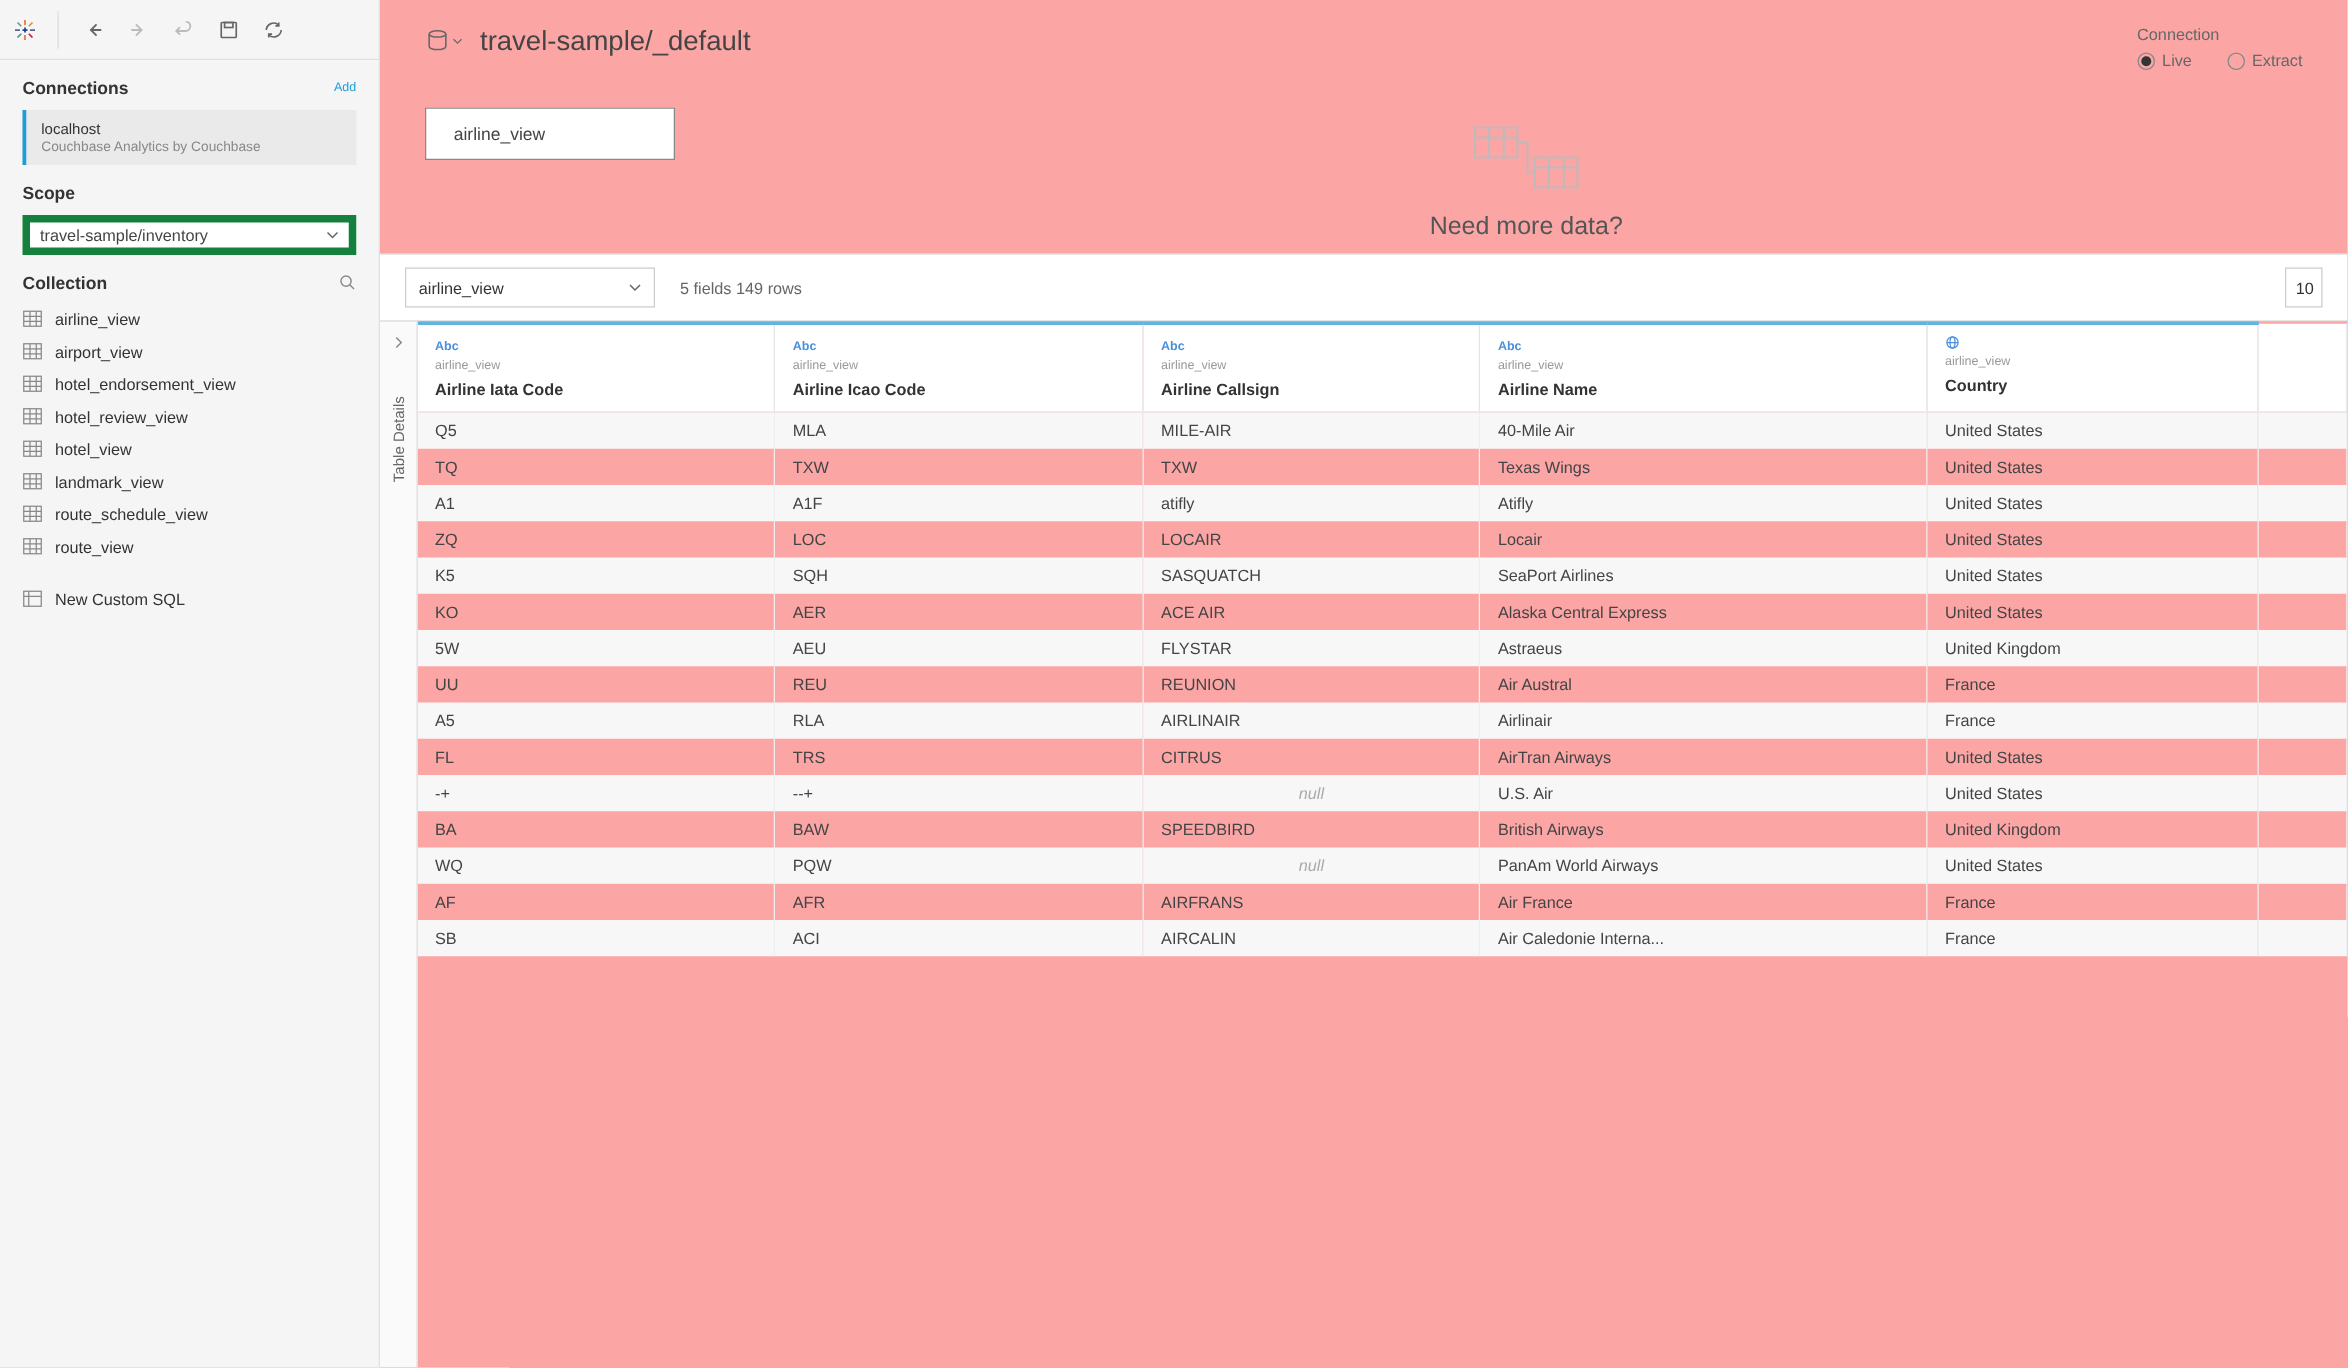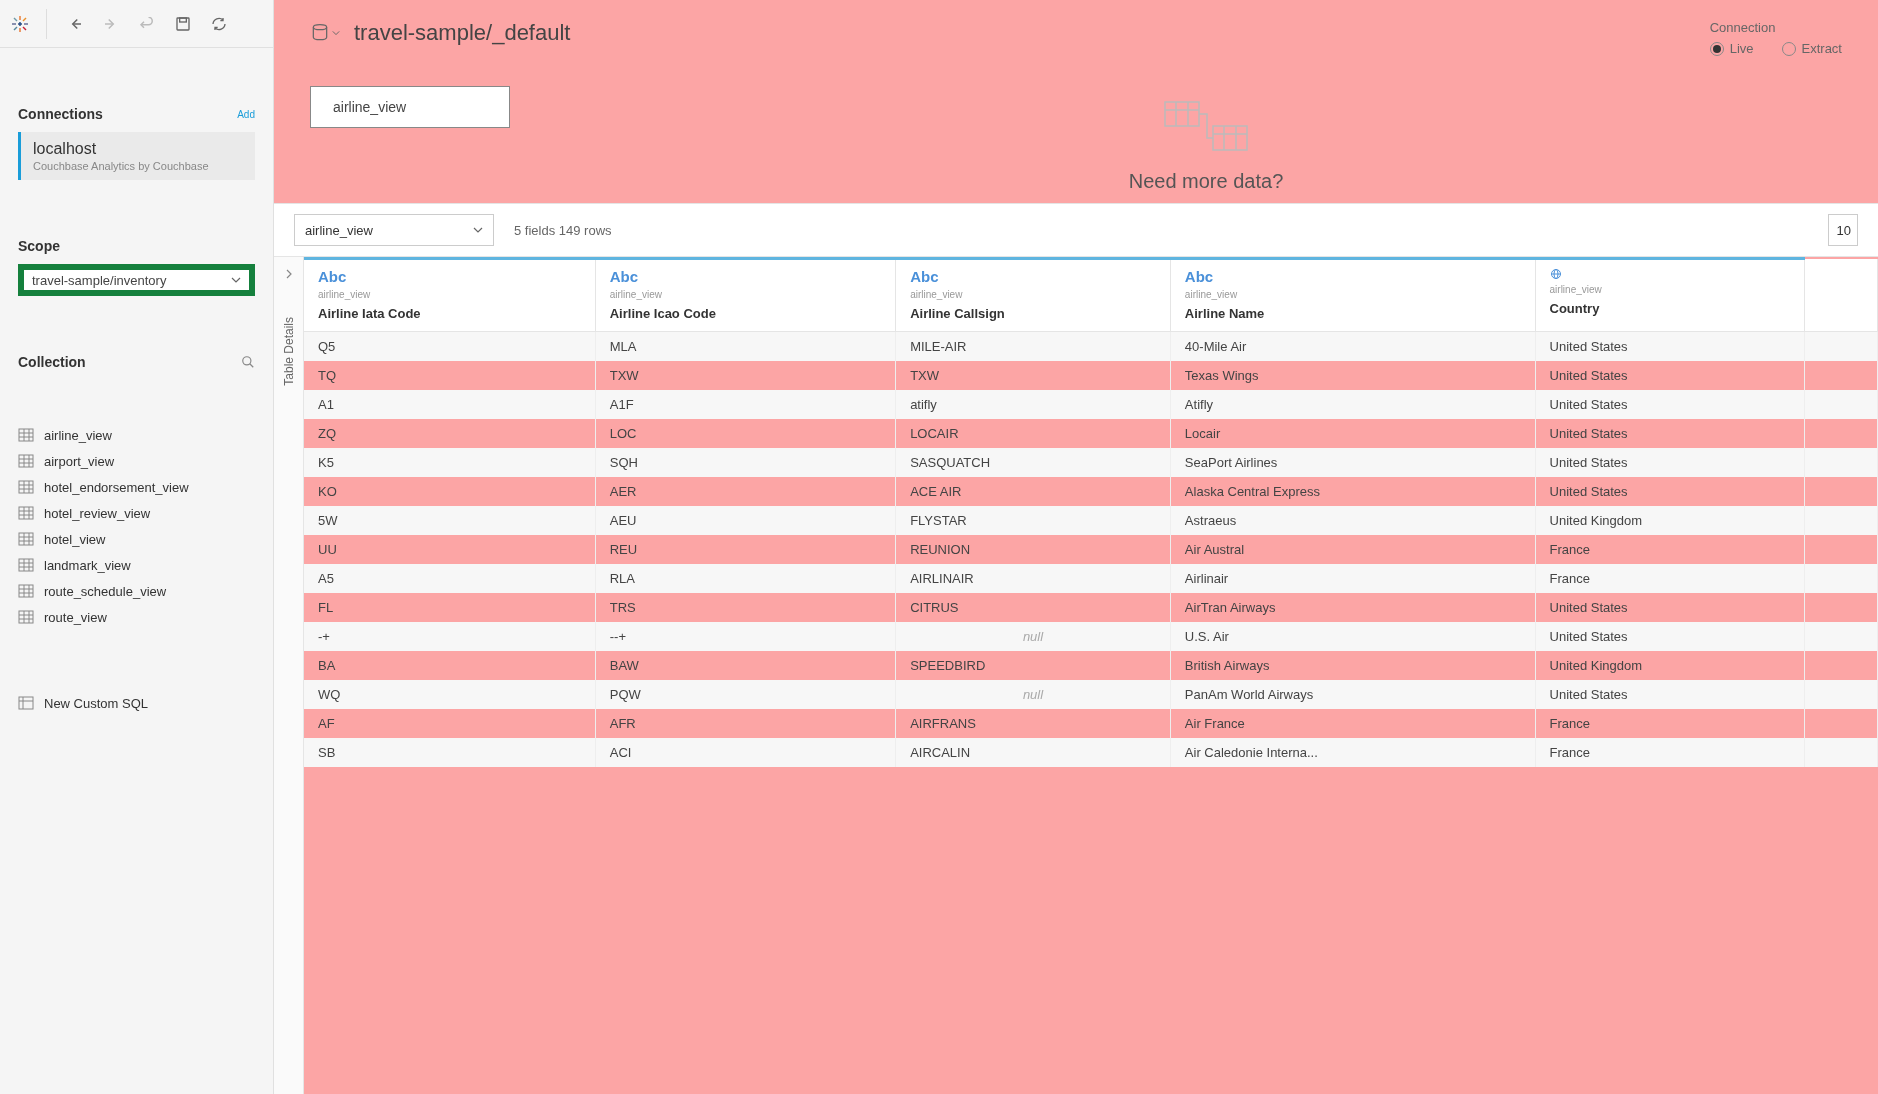--- a/index.html
+++ b/index.html
@@ -1,28 +1,28 @@
 <!DOCTYPE html>
 <html><head>
 <meta charset="utf-8">
 <style>
 * { box-sizing: border-box; margin: 0; padding: 0; }
 body { font-family: -apple-system, BlinkMacSystemFont, "Segoe UI", Arial, sans-serif; font-size: 13px; color: #333; background: #fff; overflow: hidden; }
 .layout { display: flex; height: 100vh; }
-.sidebar { width: 274px; background: #f5f5f5; border-right: 1px solid #e0e0e0; display: flex; flex-direction: column; gap: 44px; }
+.sidebar { width: 304px; background: #f5f5f5; border-right: 1px solid #e0e0e0; display: flex; flex-direction: column; }
 .toolbar { display: flex; align-items: center; padding: 6px 8px; gap: 8px; border-bottom: 1px solid #e0e0e0; height: 48px; }
 .tb-logo { width: 24px; height: 24px; display:flex; align-items:center; justify-content:center; }
 .tb-sep { width:1px; height: 30px; background:#ddd; margin: 0 6px; }
 .tb-btn { width: 28px; height: 28px; display:flex; align-items:center; justify-content:center; color:#666; cursor:pointer; border-radius:3px; }
 .tb-btn.disabled { color:#bbb; }
 .side-section { padding: 14px 18px 0 18px; }
 .side-header { display:flex; justify-content:space-between; align-items:center; font-size:14px; color:#333; font-weight:600; }
 .add-link { color:#1a9dd9; font-weight:400; font-size:10px; cursor:pointer; }
 .conn-item { margin: 10px 0 0 0; padding: 8px 12px; background:#eaeaea; border-left:3px solid #1a9dd9; }
-.conn-name { font-size:16px; color:#333; }
+.conn-name { font-size:12px; color:#333; }
 .conn-sub { font-size:11px; color:#888; margin-top:2px; }
 .scope-select { margin-top:10px; width:100%; height:32px; border:6px solid #15803d; background:#fff; padding:0 8px; display:flex; align-items:center; justify-content:space-between; cursor:pointer; font-size:13px; color:#444; }
 .col-header { display:flex; justify-content:space-between; align-items:center; padding: 14px 18px 8px 18px; }
 .col-header h3 { font-size:14px; font-weight:600; }
 .search-ic { color:#888; cursor:pointer; }
 .coll-list { list-style:none; padding: 0 10px; }
 .coll-list li { display:flex; align-items:center; gap:10px; padding:5px 8px; cursor:pointer; font-size:13px; color:#333; border-radius:3px; }
 .table-ic { width:16px; height:16px; display:inline-flex; color:#888; }
 .custom-sql { margin-top:16px; }
 .main { flex:1; display:flex; flex-direction:column; background:#fca5a5; position:relative; }
@@ -47,21 +47,21 @@
 .grid-bar .spacer { flex:1; }
 .row-count { border:1px solid #ccc; height:32px; width:30px; display:flex; align-items:center; justify-content:flex-end; padding:0 6px; font-size:13px; }
 .grid-wrap { display:flex; flex:1; overflow:hidden; border-top:1px solid #e5e5e5; }
 .details-tab { width:30px; background:#fafafa; border-right:1px solid #e5e5e5; position:relative; display:flex; align-items:flex-start; justify-content:center; padding-top:12px; }
 .details-tab .chev { color:#999; cursor:pointer; }
 .details-label { writing-mode: vertical-rl; transform: rotate(180deg); font-size:12px; color:#666; position:absolute; top:60px; }
 .data-grid { flex:1; overflow:auto; }
 table { border-collapse:collapse; width:100%; }
 thead th { text-align:left; font-weight:400; border-right:1px solid #e5e5e5; border-bottom:1px solid #e5e5e5; padding:8px 14px 10px 14px; background:#fff; vertical-align:top; }
 thead th.active-top { border-top:3px solid #5fb5e0; }
-.type-badge { font-size:15px; color:#4a90d9; font-weight:600; }
+.type-badge { font-size:10px; color:#4a90d9; font-weight:600; }
 .type-badge.geo { color:#4a90d9; }
 .src-name { font-size:10px; color:#999; margin:4px 0 6px 0; }
 .col-name { font-size:13px; font-weight:700; color:#333; }
 tbody td { padding:7px 14px; border-right:1px solid #eee; font-size:13px; color:#444; }
 tbody tr:nth-child(odd) td { background:#f7f7f7; }
 tbody td.null { color:#aaa; font-style:italic; text-align:center; }
 svg { display:block; }
 </style>
 </head>
 <body>

